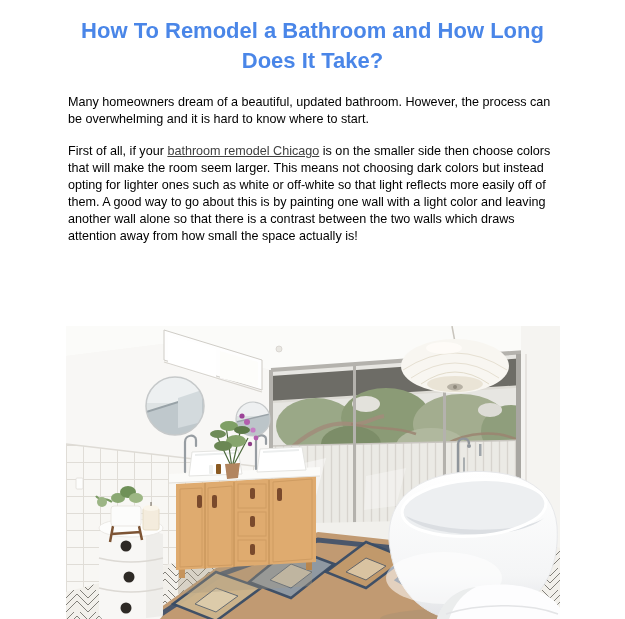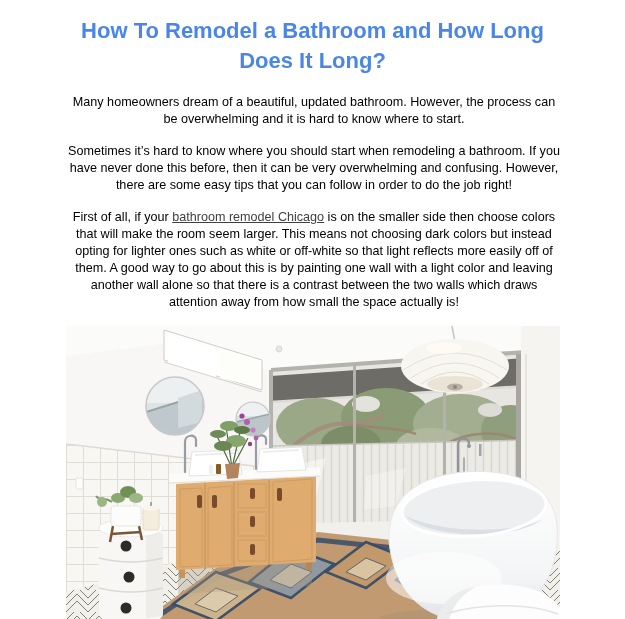--- a/index.html
+++ b/index.html
@@ -10,42 +10,41 @@
   }
   .page{position:relative;width:625px;height:619px;}
   h1.doc-title{
     margin:16px auto 18px auto;
     font-size:22px;line-height:30px;font-weight:bold;
     color:#4a86e8;text-align:center;max-width:540px;
   }
   h1.doc-title span{display:block;}
   .body-text{margin:0 65px 0 68px;}
   .body-text p{
-    font-size:12.6px;line-height:17px;margin:0 0 15px 0;text-align:center;
+    font-size:12.6px;line-height:17px;margin:0 0 15px 0;
   }
   .body-text a{color:#404040;text-decoration:underline;cursor:pointer;}
   figure.photo{
     position:absolute;left:66px;top:310px;width:494px;height:309px;margin:0;
     overflow:hidden;
   }
   figure.photo svg{display:block;}
 </style>
 </head>
 <body>
 
 <main class="page">
 
   <h1 class="doc-title">
     <span>How To Remodel a Bathroom and How Long</span>
-    <span>Does It Long?</span>
+    <span>Does It Take?</span>
   </h1>
 
   <div class="body-text">
     <p>Many homeowners dream of a beautiful, updated bathroom. However, the process can be overwhelming and it is hard to know where to start.</p>
-    <p>Sometimes it’s hard to know where you should start when remodeling a bathroom. If you have never done this before, then it can be very overwhelming and confusing. However, there are some easy tips that you can follow in order to do the job right!</p>
     <p><span>First of all, if your </span><a href="#">bathroom remodel Chicago</a><span> is on the smaller side then choose colors that will make the room seem larger. This means not choosing dark colors but instead opting for lighter ones such as white or off-white so that light reflects more easily off of them. A good way to go about this is by painting one wall with a light color and leaving another wall alone so that there is a contrast between the two walls which draws attention away from how small the space actually is!</span></p>
   </div>
 
   <figure class="photo">
     <svg viewBox="0 0 494 309" width="494" height="309" role="img">
       <defs>
         <pattern id="wallTile" width="17" height="17" patternUnits="userSpaceOnUse">
           <rect width="17" height="17" fill="#f8f7f4"></rect>
           <path d="M0,0.5 H17 M0.5,0 V17" stroke="#e0ddd7" stroke-width="1" fill="none"></path>
         </pattern>

